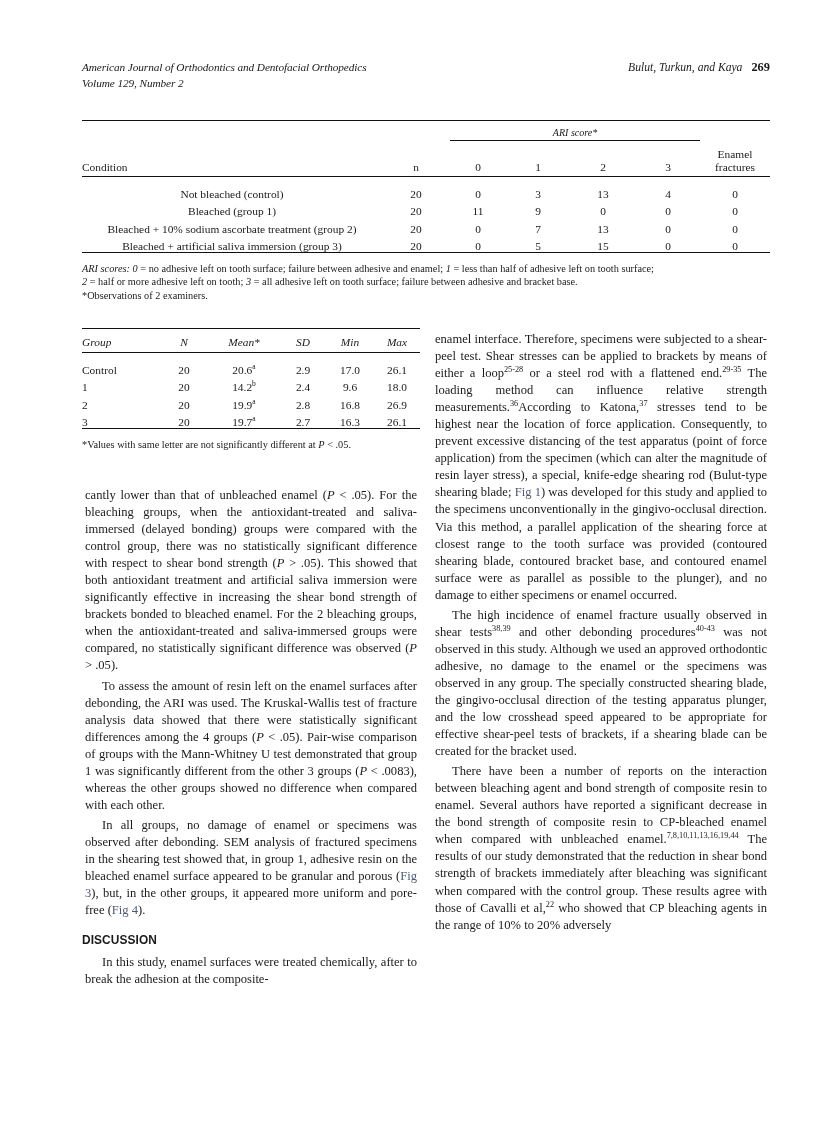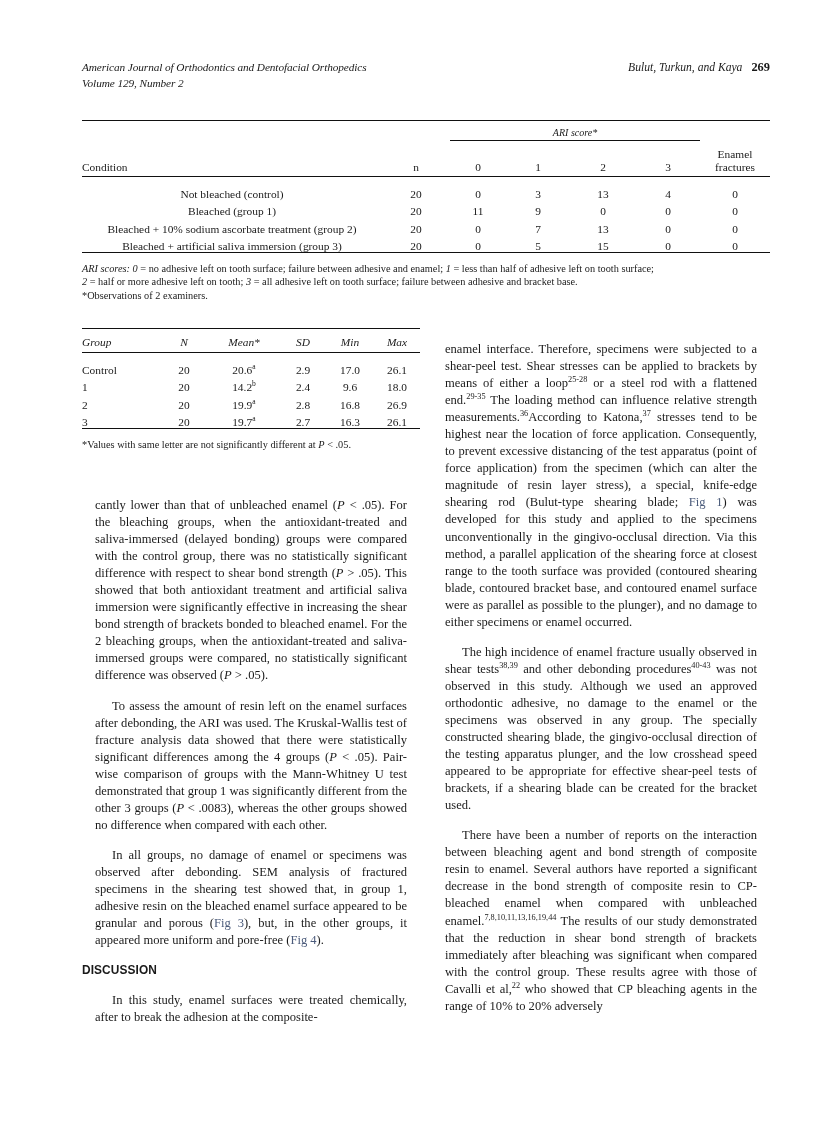--- a/index.html
+++ b/index.html
@@ -162,21 +162,21 @@
     width: 338px;
     font-size: 12.55px;
     line-height: 17.05px;
     text-align: justify;
     text-justify: inter-word;
     hyphens: none;
   }
   #col-left  { left: 82px;  top: 484px; height: 560px; }
   #col-right { left: 432px; top: 328px; height: 716px; }
   .col p {
-    margin: 13px;
+    margin: 3px;
     text-indent: 17px;
   }
   .col p.noindent { text-indent: 0; }
   .col h2 {
     font-family: "Liberation Sans", sans-serif;
     font-size: 11.9px;
     font-weight: bold;
     letter-spacing: 0.1px;
     margin: 13px 0 5px 0;
     text-indent: 0;

